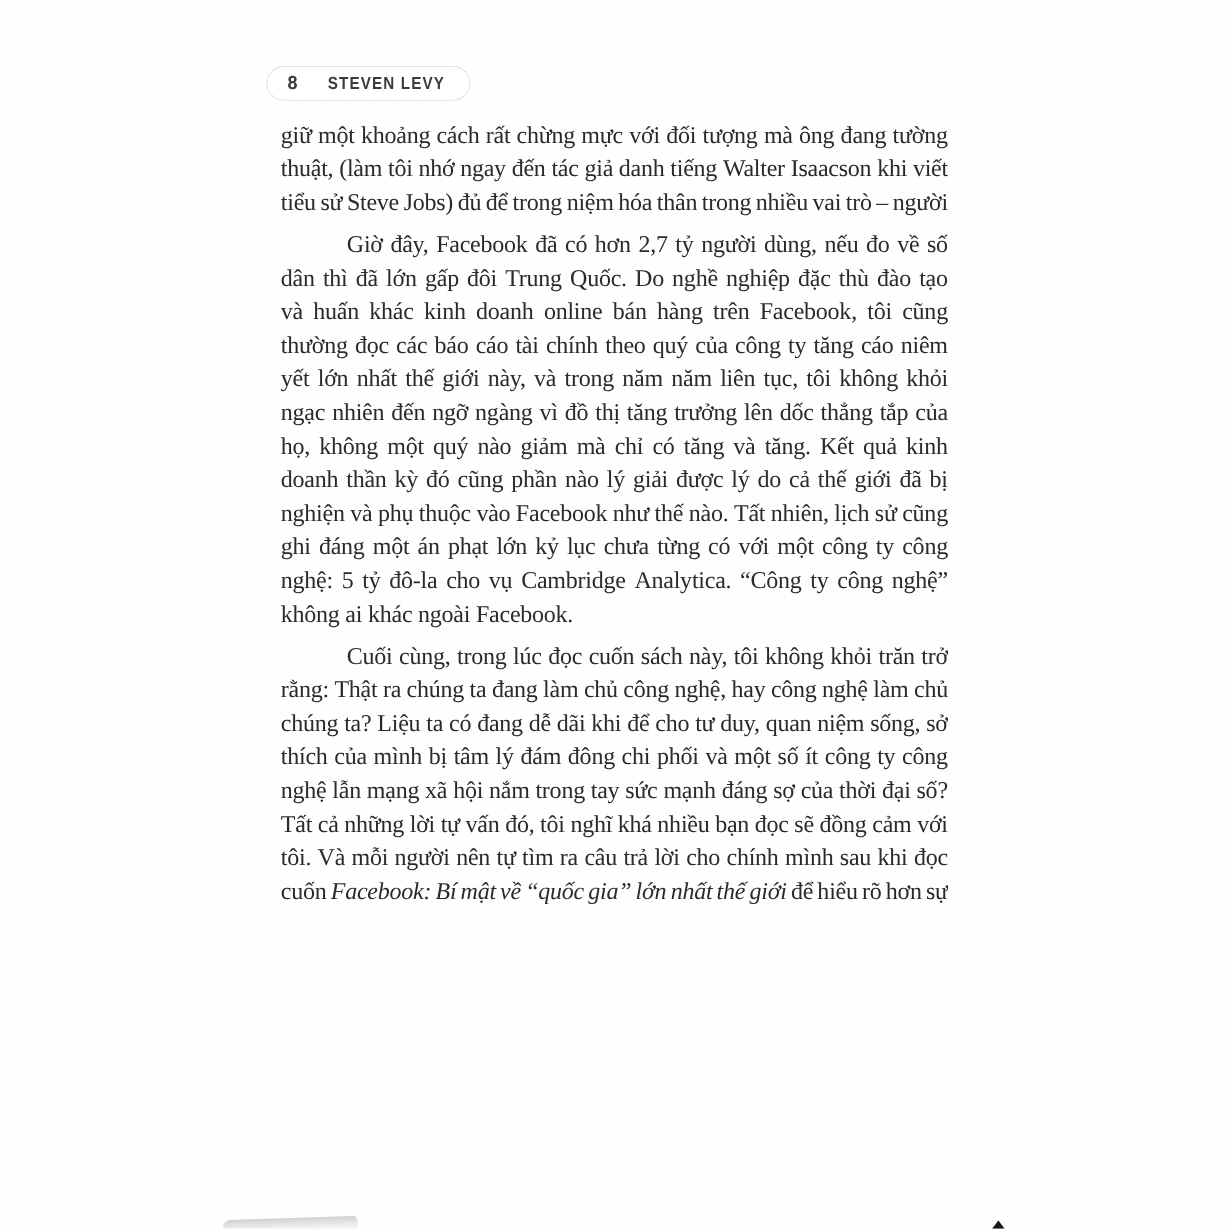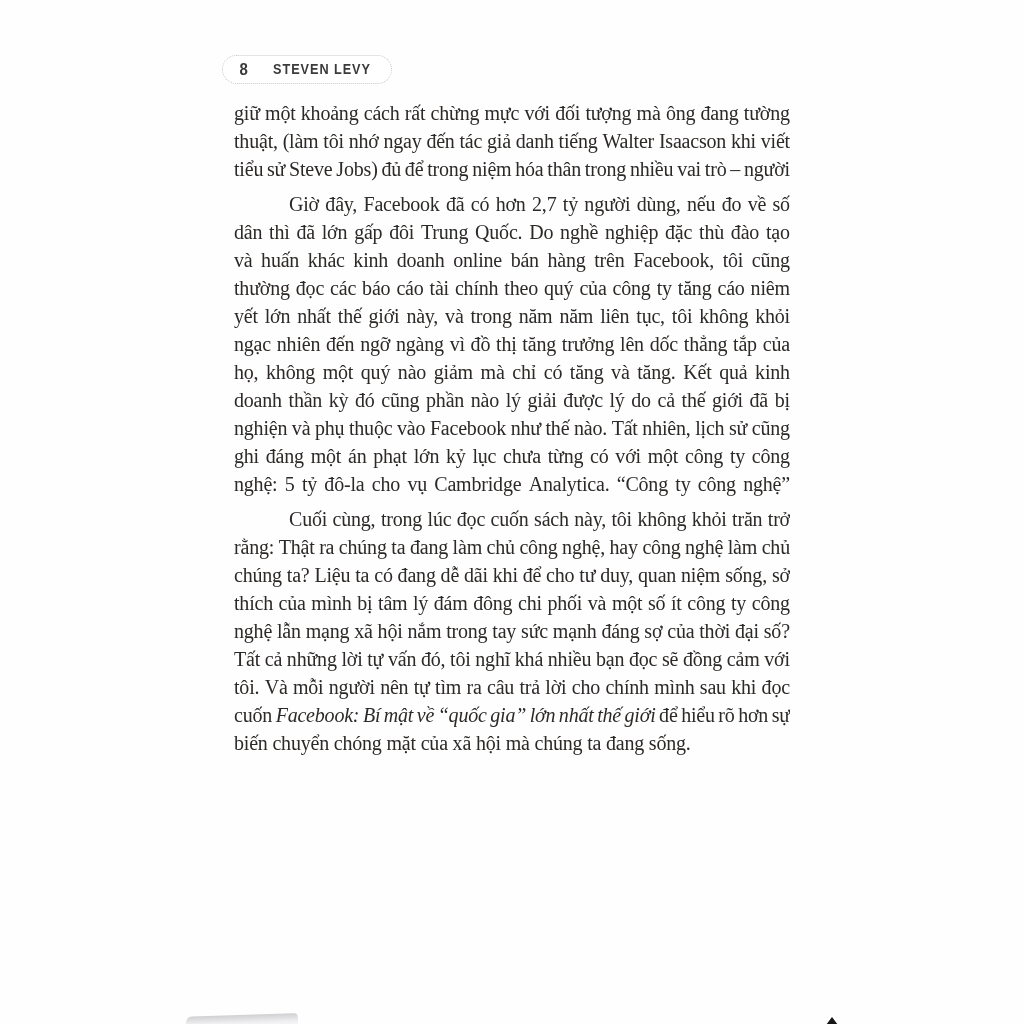--- a/index.html
+++ b/index.html
@@ -327,20 +327,21 @@
           <span class="word">đô-la</span>
           <span class="word">cho</span>
           <span class="word">vụ</span>
           <span class="word">Cambridge</span>
           <span class="word">Analytica.</span>
           <span class="word">“Công</span>
           <span class="word">ty</span>
           <span class="word">công</span>
           <span class="word">nghệ”</span>
         </div>
+        <div class="line last"><span class="">không ai khác ngoài Facebook.</span></div>
       </div>
       <div class="paragraph">
         <div class="line first">
           <span class="word">Cuối</span>
           <span class="word">cùng,</span>
           <span class="word">trong</span>
           <span class="word">lúc</span>
           <span class="word">đọc</span>
           <span class="word">cuốn</span>
           <span class="word">sách</span>
@@ -473,20 +474,19 @@
           <span class="word italic">lớn</span>
           <span class="word italic">nhất</span>
           <span class="word italic">thế</span>
           <span class="word italic">giới</span>
           <span class="word">để</span>
           <span class="word">hiểu</span>
           <span class="word">rõ</span>
           <span class="word">hơn</span>
           <span class="word">sự</span>
         </div>
-        <div class="line last"><span class="">biến chuyển chóng mặt của xã hội mà chúng ta đang sống.</span></div>
       </div>
     </div>
 
   <div class="scan-bar"></div>
   <div class="scan-tip"></div>
 
 </div>
 
 </body></html>

